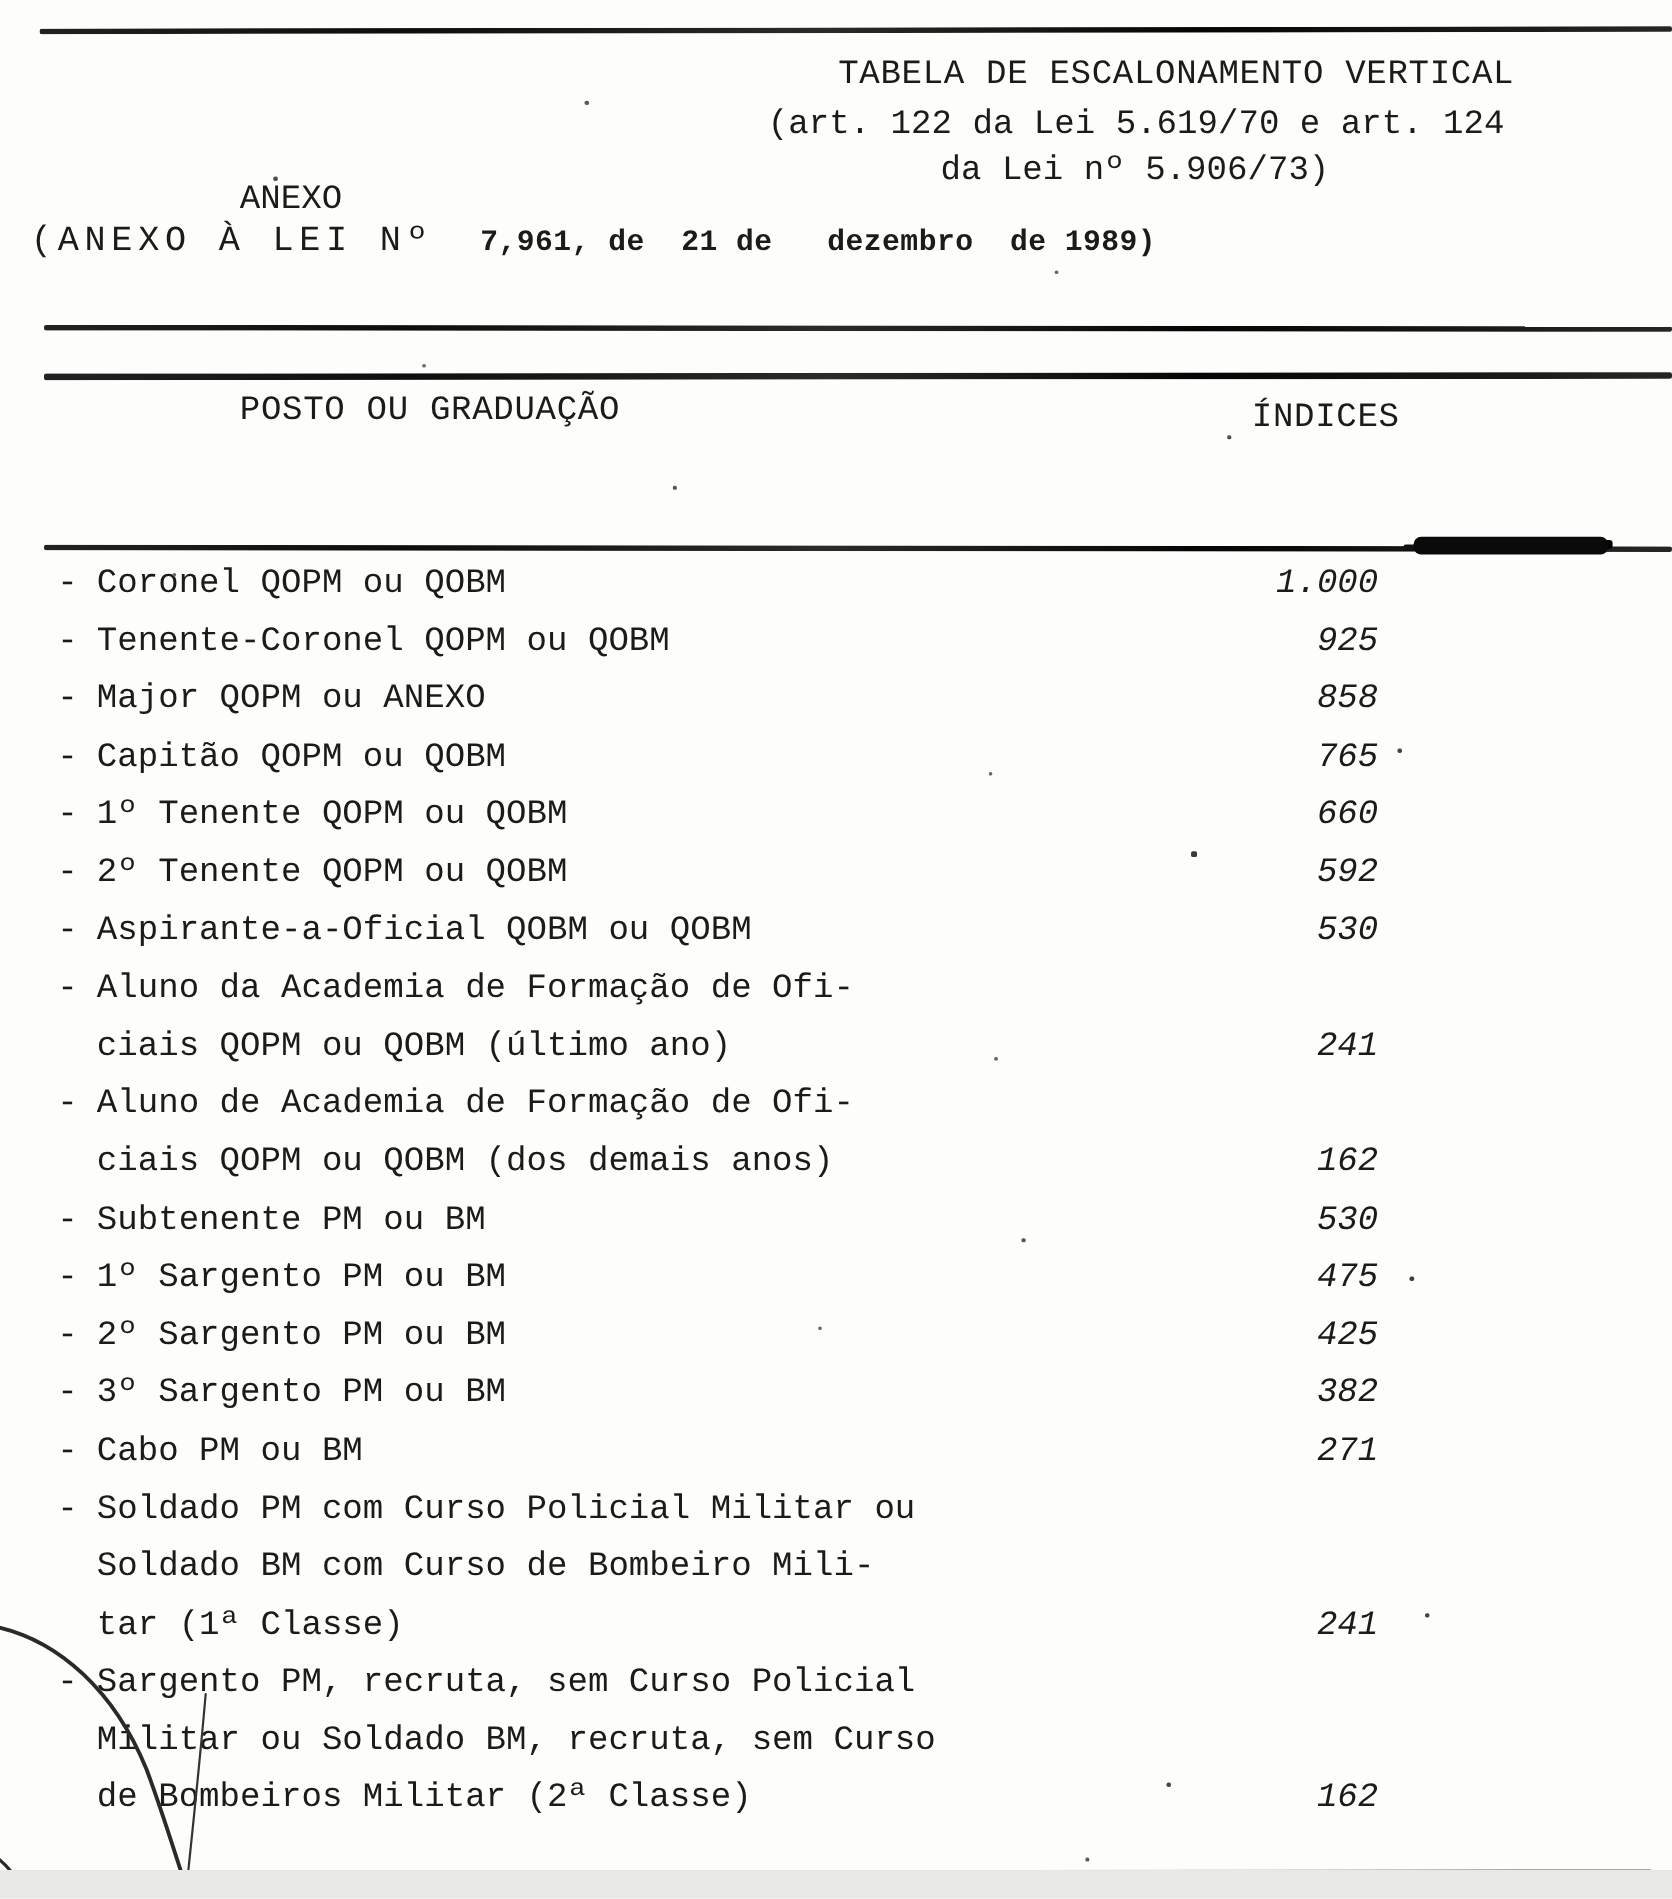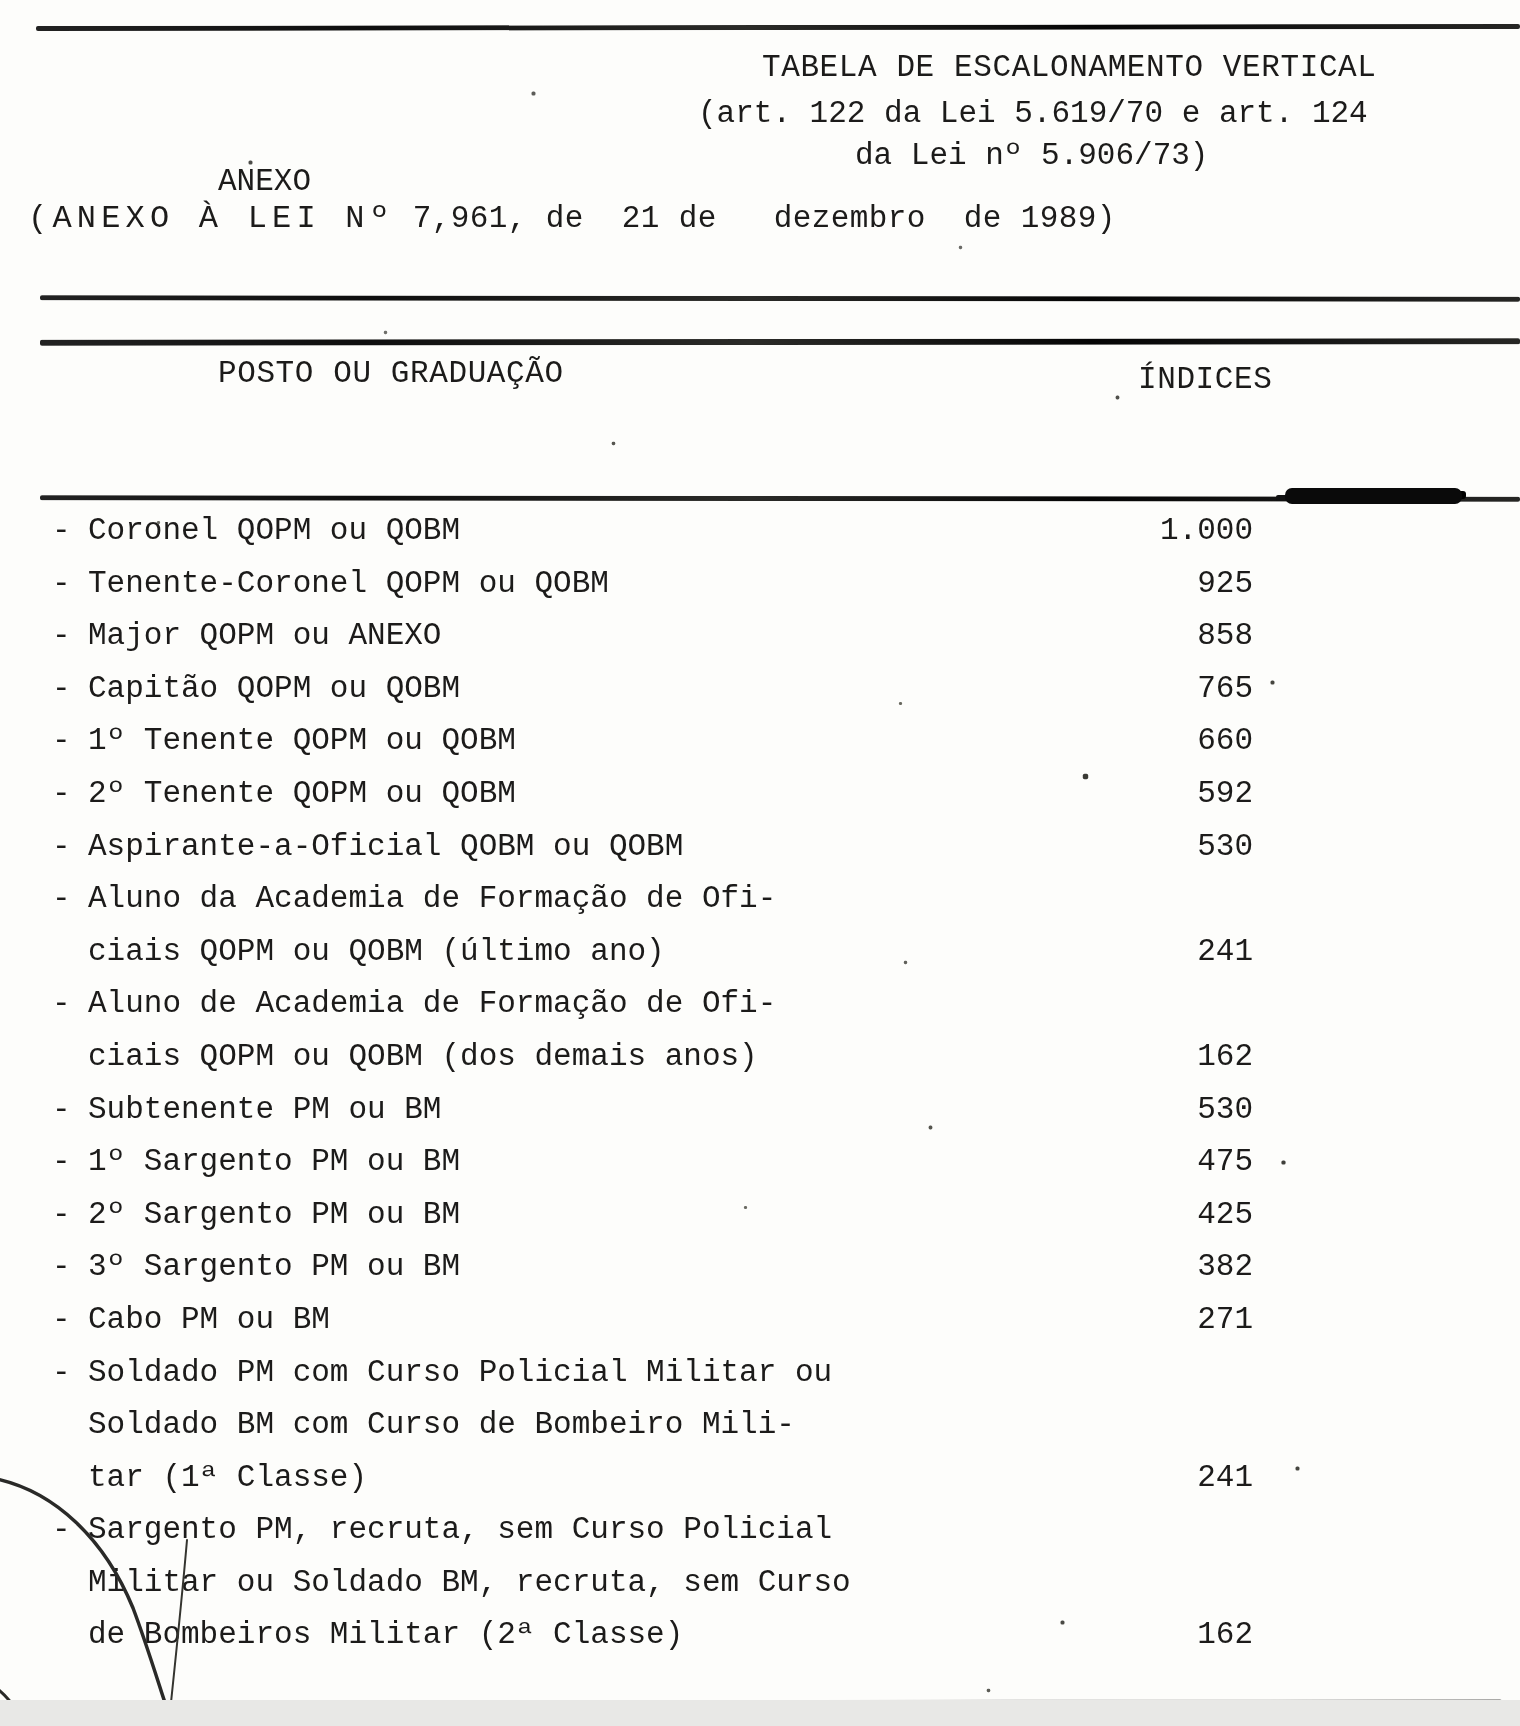--- a/index.html
+++ b/index.html
@@ -28,32 +28,32 @@
                  background:#0a0a0a; box-shadow:-14px 2px 0 -5px #111, 8px -1px 0 -4px #000; }
   .rule-bottom { left:55px;  top:1700px; width:1447px; height:6px; transform:rotate(-0.04deg); }
 
   
   .title       { left:762px; top:50px;  letter-spacing:0.6px; }
   .sub1        { left:698px; top:96px; }
   .sub2        { left:855px; top:138px; }
   .annex-label { left:218px; top:164px; }
   .annex-ref   { left:28px;  top:200px; }
   .annex-ref .prefix { font-size:32px; letter-spacing:5.2px; }
-  .annex-ref .rest   { font-size:31px; font-weight:400; letter-spacing:0.4px; }
+  .annex-ref .rest   { font-size:27px; font-weight:700; letter-spacing:0.4px;margin-left:24px; }
 
   
   .col1-header { left:218px;  top:356px; letter-spacing:0.6px; }
   .col2-header { left:1138px; top:362px; letter-spacing:0.6px; }
 
   
   .rows { position:absolute; left:0; top:505px; width:1520px; }
   .row-line { position:relative; height:52.6px; }
   .row-line .dash  { position:absolute; left:52px;  line-height:52.6px; }
   .row-line .label { position:absolute; left:88px;  line-height:52.6px; white-space:pre; }
-  .row-line .value { position:absolute; right:267px; line-height:52.6px; text-align:right; }
+  .row-line .value { position:absolute; right:267px; line-height:52.6px; text-align:right;font-style:italic; }
 
   
   .pen { position:absolute; left:0; top:0; width:1520px; height:1726px; pointer-events:none; }
   .specks {
     position:absolute; left:0; top:0; width:1px; height:1px; background:transparent; border-radius:50%;
     box-shadow:
       533px 93px 0 1.5px #5c5c58, 250px 162px 0 1.5px #4c4c48, 960px 247px 0 1.2px #6a6a66,
       385px 332px 0 1.2px #6f6f6a, 613px 443px 0 1.3px #55554f, 1117px 397px 0 1.4px #50504b,
       158px 522px 0 1.1px #6c6c66, 900px 703px 0 1.1px #68685f, 1272px 682px 0 1.5px #45453f,
       1085px 776px 0 2.2px #3a3a35, 905px 962px 0 1.2px #60605a, 930px 1127px 0 1.4px #55554e,

